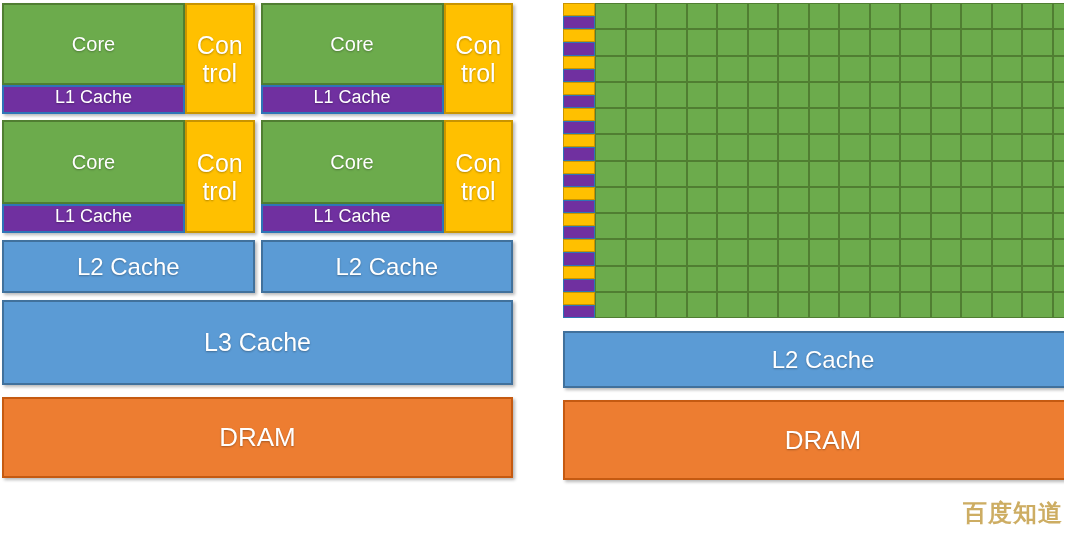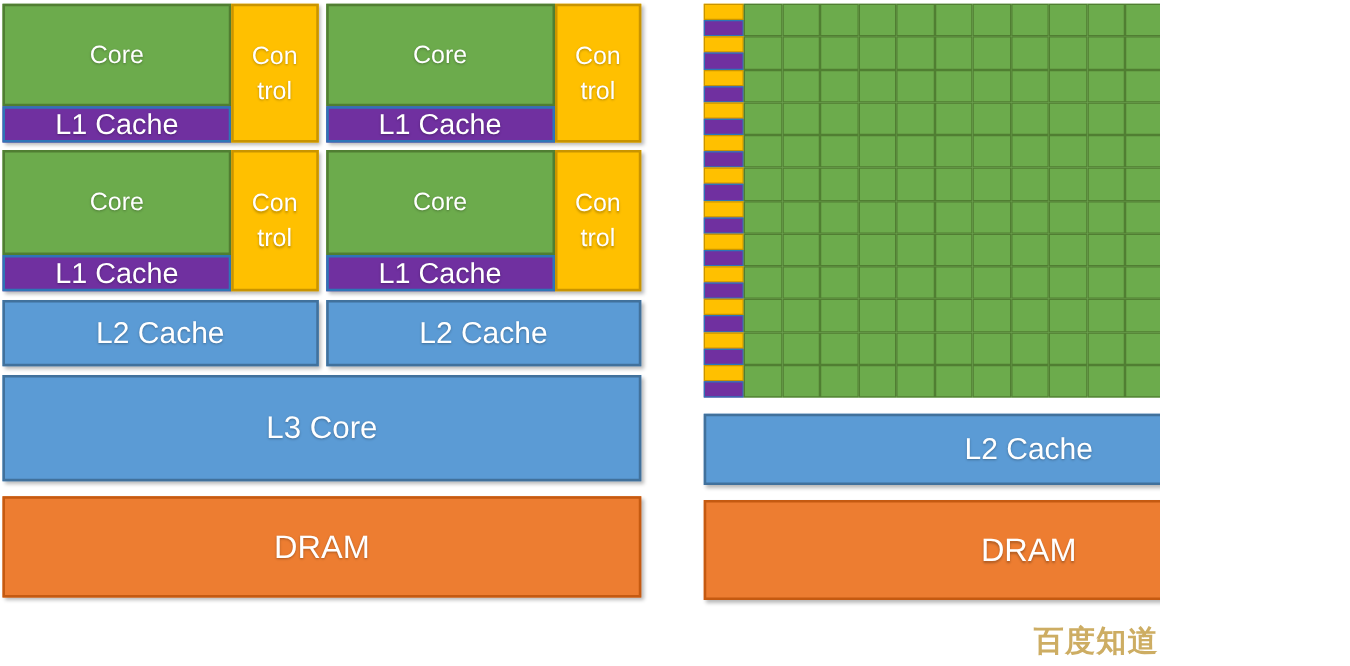--- a/index.html
+++ b/index.html
@@ -5,21 +5,21 @@
   :root{
     --green:#6CAB4C; --green-border:#507E32;
     --gold:#FFC000; --gold-border:#C99400;
     --purple:#7030A0; --purple-border:#2E75B6;
     --blue:#5B9BD5; --blue-border:#41719C;
     --orange:#ED7D31; --orange-border:#C55A11;
     --watermark:#CDAD63;
   }
   html,body{margin:0;padding:0;background:#ffffff;}
   #stage{
-    position:relative; width:928px; height:533px;
+    position:relative; width:1064px; height:533px;
     background:#ffffff; overflow:hidden;
     font-family:"Liberation Sans", sans-serif;
     color:#ffffff;
   }
   #stage *{box-sizing:border-box;}
   .lbl{
     color:#fff; text-shadow:0 1px 2px rgba(0,0,0,0.30);
     user-select:none; white-space:nowrap;
   }
   .shadow{box-shadow:2px 2px 3px rgba(0,0,0,0.28);}
@@ -30,26 +30,26 @@
   .cpu-unit-row.r1{top:0; height:111px;}
   .cpu-unit-row.r2{top:117px; height:113px;}
   .cpu-unit{flex:1; display:flex; min-width:0;}
   .cpu-core-col{width:72.5%; display:flex; flex-direction:column;}
   .cpu-core{
     flex:1; background:var(--green); border:2px solid var(--green-border);
     display:flex; align-items:center; justify-content:center; font-size:20px;
   }
   .cpu-l1{
     height:29px; background:var(--purple); border:2px solid var(--purple-border);
-    display:flex; align-items:center; justify-content:center; font-size:23px;
+    display:flex; align-items:flex-start; justify-content:center; font-size:18px;
   }
   .cpu-control{
     flex:1; background:var(--gold); border:2px solid var(--gold-border);
     display:flex; flex-direction:column; align-items:center; justify-content:center;
-    font-size:20px; line-height:28px;
+    font-size:25px; line-height:28px;
   }
   .cpu-l2-row{position:absolute; left:0; top:237px; width:100%; height:53px; display:flex; gap:6px;}
   .cpu-l2{
     flex:1; background:var(--blue); border:2px solid var(--blue-border);
     display:flex; align-items:center; justify-content:center; font-size:24px;
   }
   .cpu-l3{
     position:absolute; left:0; top:297px; width:100%; height:85px;
     background:var(--blue); border:2px solid var(--blue-border);
     display:flex; align-items:center; justify-content:center; font-size:25px;
@@ -160,21 +160,21 @@
     <div class="cpu-l2-row">
       <div class="cpu-l2 shadow">
         <span class="lbl">L2 Cache</span>
       </div>
       <div class="cpu-l2 shadow">
         <span class="lbl">L2 Cache</span>
       </div>
     </div>
 
     <div class="cpu-l3 shadow">
-      <span class="lbl">L3 Core</span>
+      <span class="lbl">L3 Cache</span>
     </div>
 
     <div class="cpu-dram shadow">
       <span class="lbl">DRAM</span>
     </div>
   </div>
 
   <div class="gpu-panel">
     <div class="gpu-grid" id="gpu-grid">
         <div class="gpu-row">

